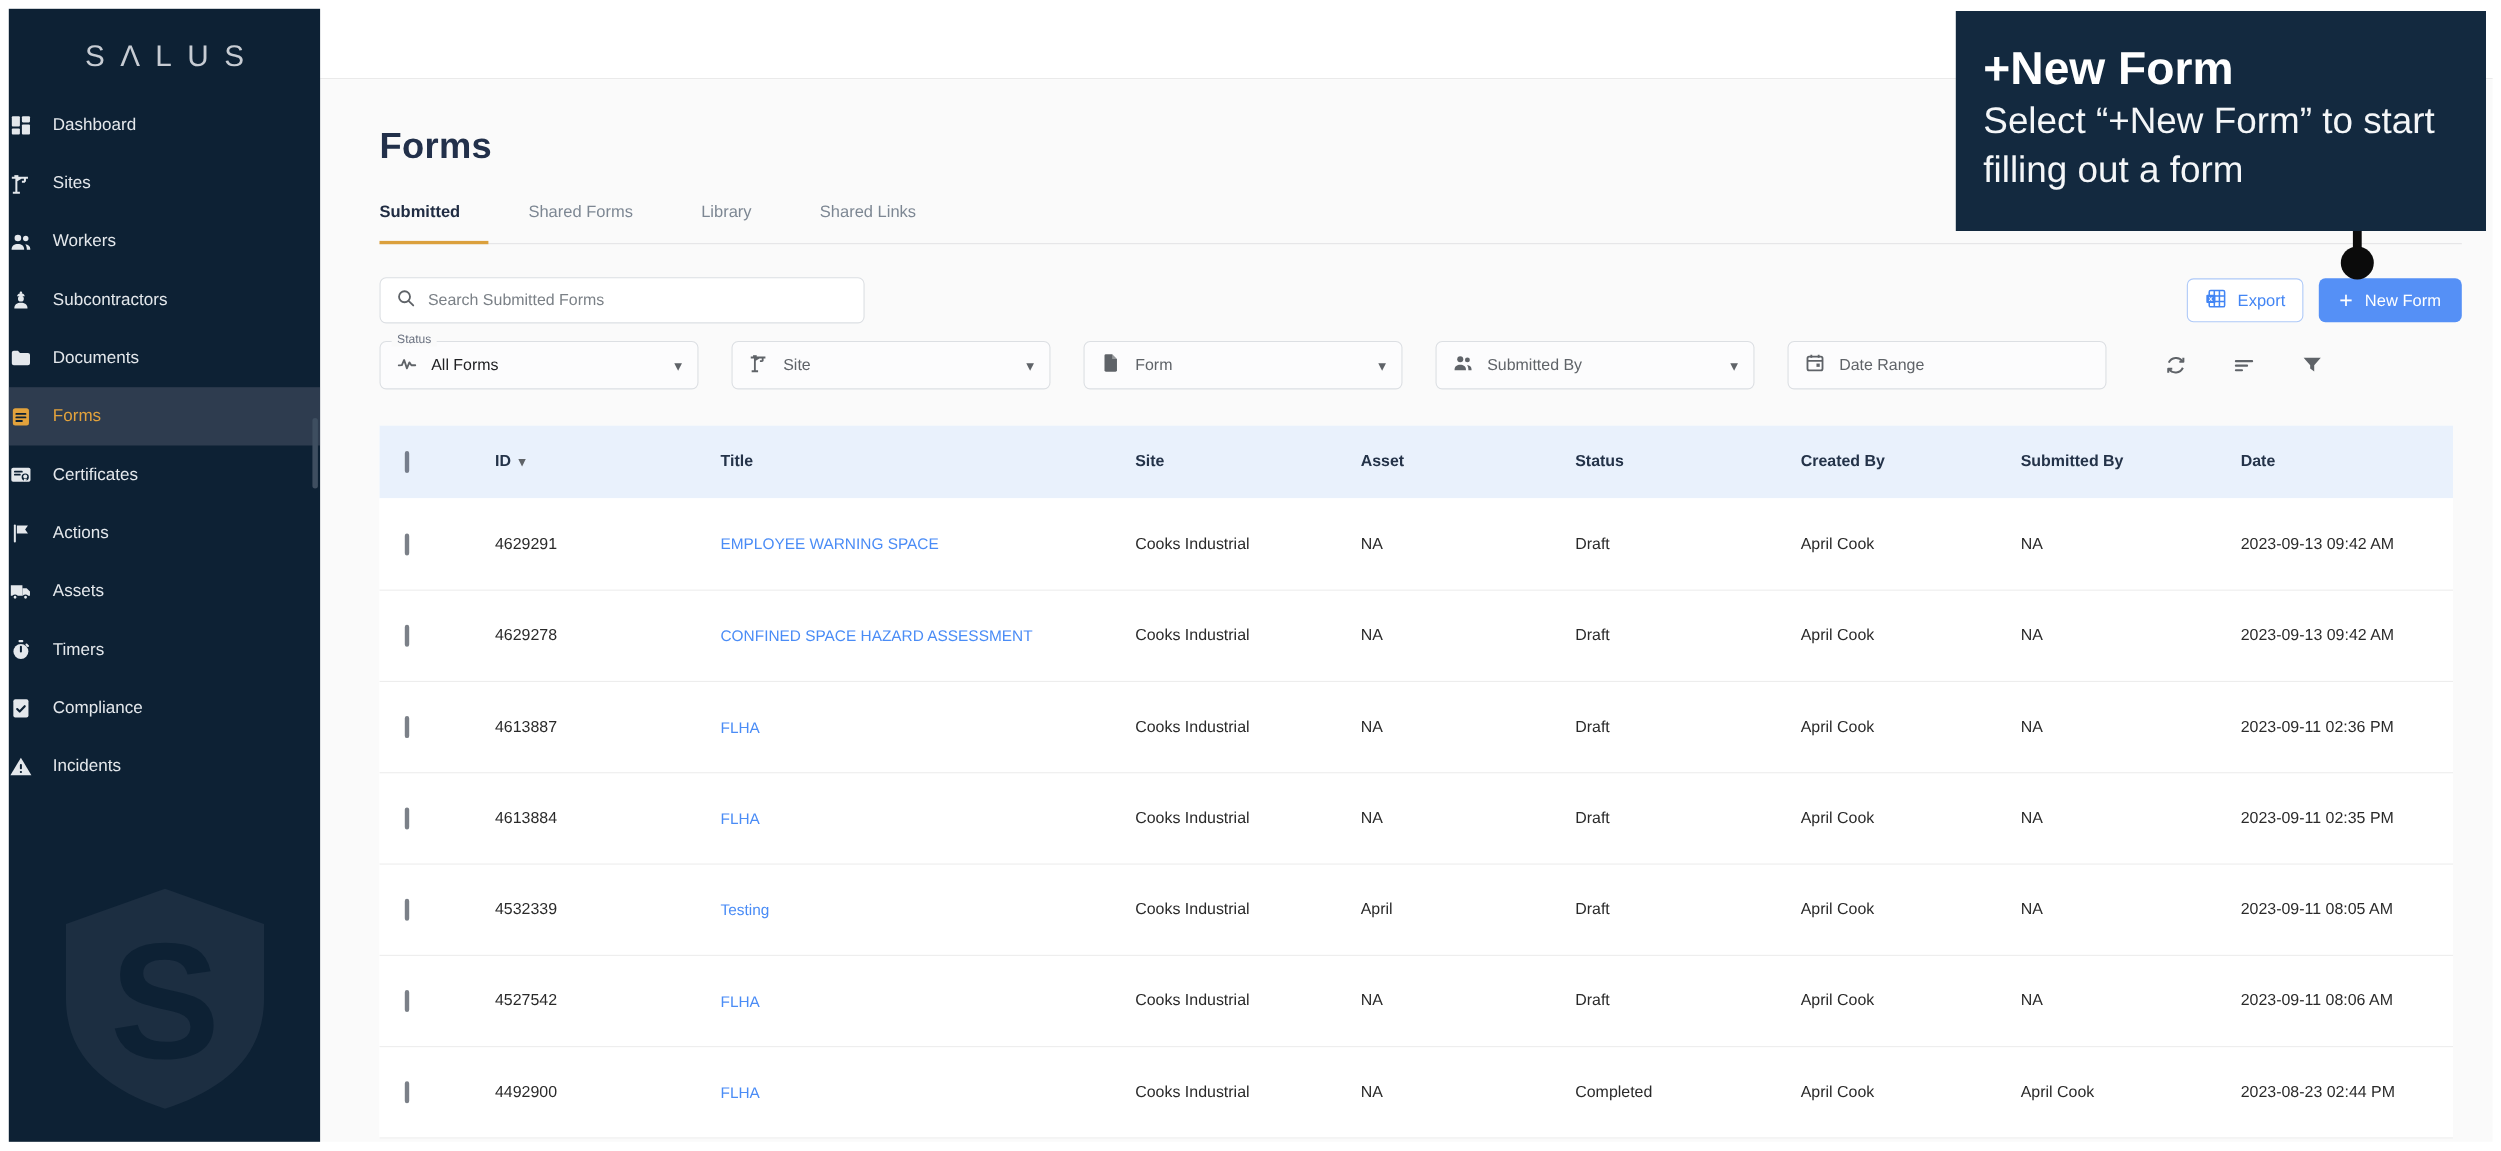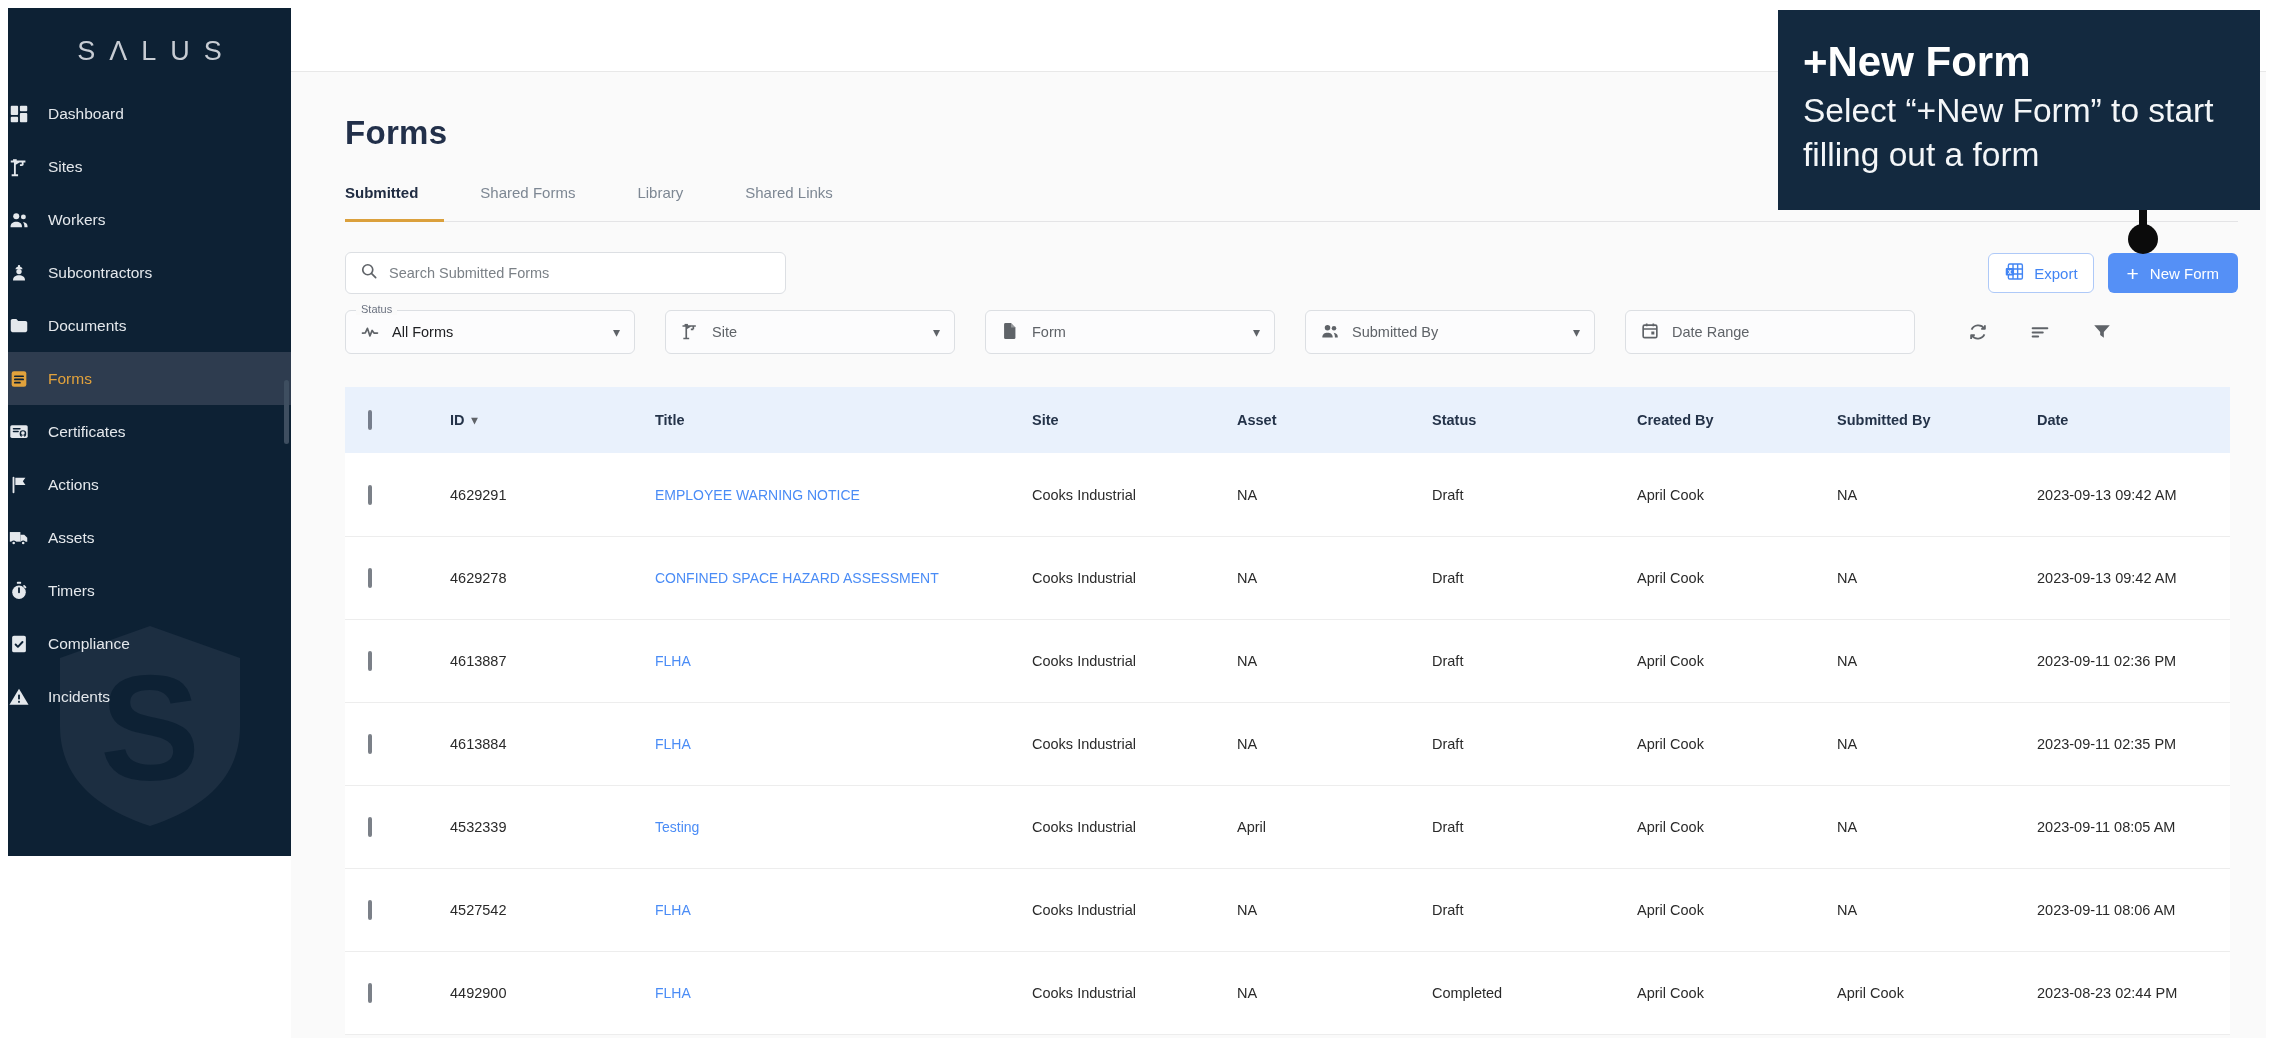--- a/index.html
+++ b/index.html
@@ -1,19 +1,19 @@
 <!DOCTYPE html>
 <html><head>
 <meta charset="utf-8">
 <style>
   * { box-sizing: border-box; margin: 0; padding: 0; }
   html,body { width:2274px; height:1046px; background:#ffffff; font-family:"Liberation Sans", sans-serif; position:relative; overflow:hidden; }
 
   
-  .sidebar { position:absolute; left:8px; top:8px; width:283px; height:848px; background:#0d2134; overflow:hidden; z-index:2; }
+  .sidebar { position:absolute; left:8px; top:8px; width:283px; height:1030px; background:#0d2134; overflow:hidden; z-index:2; }
   .logo { margin-top:28px; text-align:center; color:#c7ccd3; font-size:27px; font-weight:400; letter-spacing:14px; padding-left:14px; }
   .nav { margin-top:20px; position:relative; z-index:2; }
   .nav-item { height:53px; display:flex; align-items:center; gap:18px; color:#e4e8ec; font-size:15.5px; cursor:pointer; }
   .nav-item .icon svg { width:22px; height:22px; display:block; }
   .nav-item.active { background:#2e3c4f; color:#e2a23c; }
   .badge { margin-left:auto; margin-right:16px; background:#4caf50; color:#fff; font-size:11px; font-weight:700; padding:3px 6px; border-radius:3px; letter-spacing:.5px; }
   .sidebar-scrollthumb { position:absolute; right:2px; top:372px; width:5px; height:64px; background:#3e4e60; border-radius:3px; z-index:3; }
   .watermark { position:absolute; left:46px; bottom:26px; width:192px; height:208px; z-index:1; }
   .watermark svg { width:100%; height:100%; }
 
@@ -331,21 +331,21 @@
             <span>Submitted By</span>
           </div>
           <div class="th">
             <span>Date</span>
           </div>
         </div>
       <div id="tbody">
           <div class="grid trow">
             <div class="cell-check"><span class="checkbox"></span></div>
             <div>4629291</div>
-            <div><a class="link">EMPLOYEE WARNING NOTICE</a></div>
+            <div><a class="link">EMPLOYEE WARNING SPACE</a></div>
             <div>Cooks Industrial</div>
             <div>NA</div>
             <div>Draft</div>
             <div>April Cook</div>
             <div>NA</div>
             <div>2023-09-13 09:42 AM</div>
           </div>
           <div class="grid trow">
             <div class="cell-check"><span class="checkbox"></span></div>
             <div>4629278</div>

